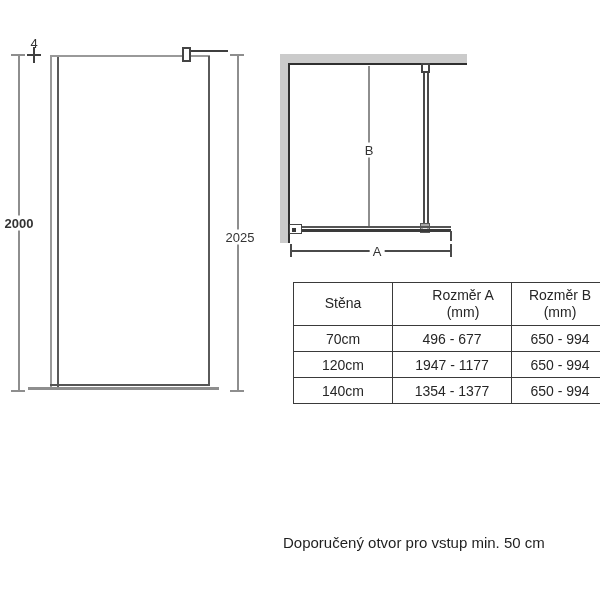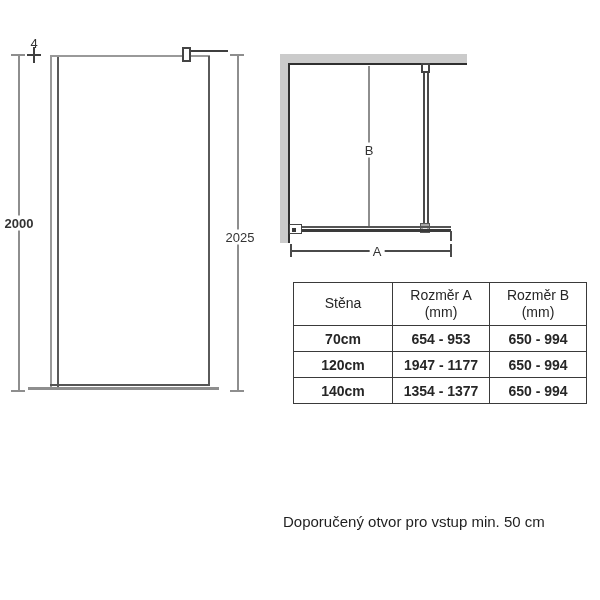--- a/index.html
+++ b/index.html
@@ -41,23 +41,23 @@
   table.dims{
     position:absolute;left:293px;top:282px;width:290px;
     border-collapse:collapse;table-layout:fixed;
     font-size:14px;color:var(--text);
   }
   table.dims td,table.dims th{
     border:1.5px solid #3a3a3a;text-align:center;vertical-align:middle;
     font-weight:normal;padding:0;
   }
   table.dims thead th{height:42px;line-height:1.25;}
-  table.dims tbody td{height:25px;font-weight:bold;}
+  table.dims tbody td{height:25px;}
   .caption{
-    position:absolute;left:283px;top:498px;width:300px;
+    position:absolute;left:283px;top:519px;width:300px;
     font-size:15px;color:#1f1f1f;white-space:nowrap;
   }
 </style>
 </head>
 <body>
 
 <div id="canvas">
 
   <section>
 
@@ -112,34 +112,34 @@
     <div class="v" style="left:450px;top:244px;height:13px;width:1.5px;background:#4a4a4a;"></div>
     <div class="dim-label" style="left:377px;top:251px;">A</div>
   </section>
 
   <table class="dims">
     <thead>
       <tr>
         <th style="width:98px;">
           <span>Stěna</span>
         </th>
-        <th style="width:96px;">
+        <th style="width:96px;padding-left:22px;">
           <div>Rozměr A</div>
           <div>(mm)</div>
         </th>
         <th style="width:96px;">
           <div>Rozměr B</div>
           <div>(mm)</div>
         </th>
       </tr>
     </thead>
     <tbody>
       <tr>
         <td>70cm</td>
-        <td>654 - 953</td>
+        <td>496 - 677</td>
         <td>650 - 994</td>
       </tr>
       <tr>
         <td>120cm</td>
         <td>1947 - 1177</td>
         <td>650 - 994</td>
       </tr>
       <tr>
         <td>140cm</td>
         <td>1354 - 1377</td>

